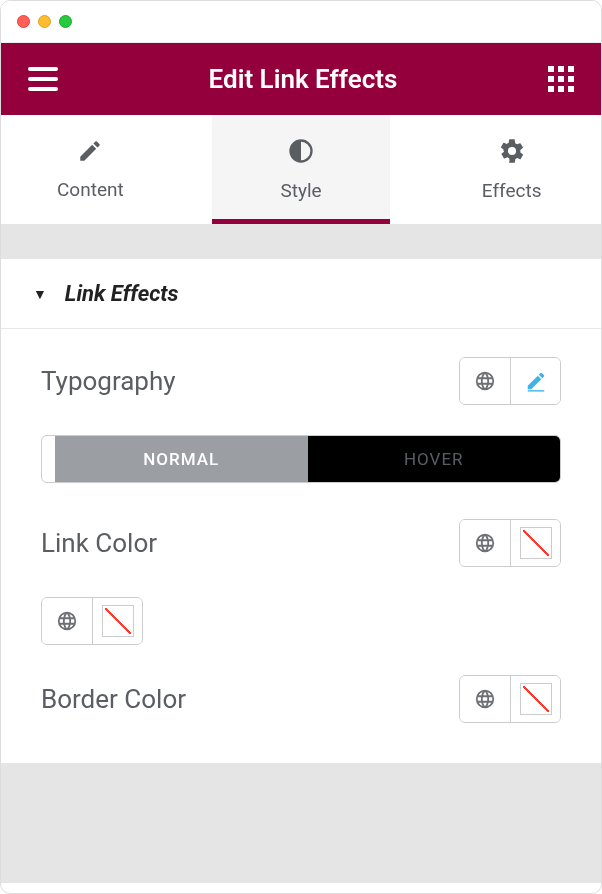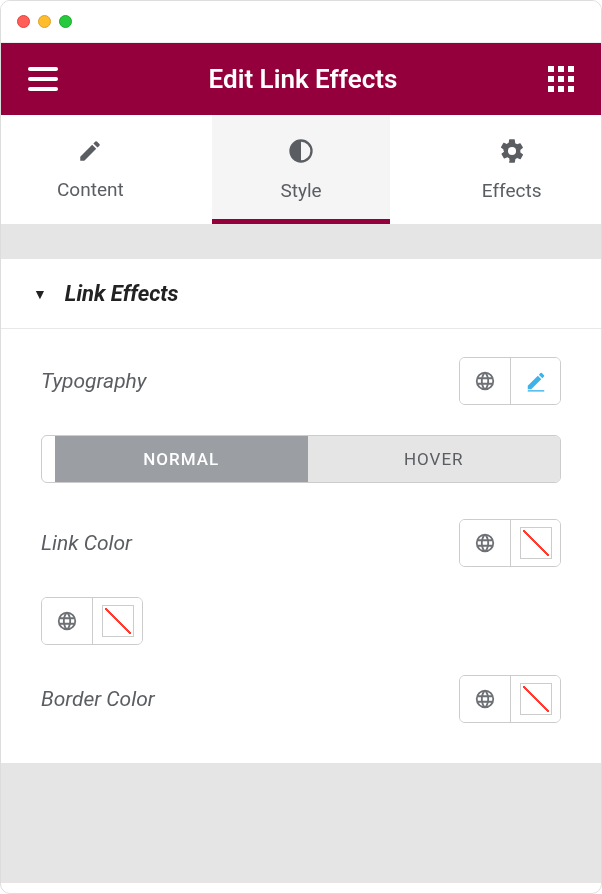--- a/index.html
+++ b/index.html
@@ -93,23 +93,22 @@
   padding: 28px 40px 40px 40px;
 }
 .row {
   display: flex;
   align-items: center;
   justify-content: space-between;
   margin-bottom: 30px;
 }
 .row:last-child { margin-bottom: 0; }
 .row-label {
-  font-size: 21px;
+  font-size: 26px;
   color: #5a5d62;
-  font-style: italic;
 }
 
 .btn-group {
   display: flex;
   border: 1px solid #ccc;
   border-radius: 6px;
   overflow: hidden;
 }
 .btn-group > * {
   width: 50px;
@@ -147,21 +146,21 @@
 .seg-item {
   flex: 1;
   height: 46px;
   display: flex;
   align-items: center;
   justify-content: center;
   font-size: 17px;
   letter-spacing: 1px;
   color: #5a5d62;
   cursor: pointer;
-  background: #e5e5e5;
+  background: #000000;
 }
 .seg-item.active {
   background: #9b9ea3;
   color: #fff;
   font-weight: 500;
 }
 
 .footer-gray {
   height: 120px;
   background: #e5e5e5;

